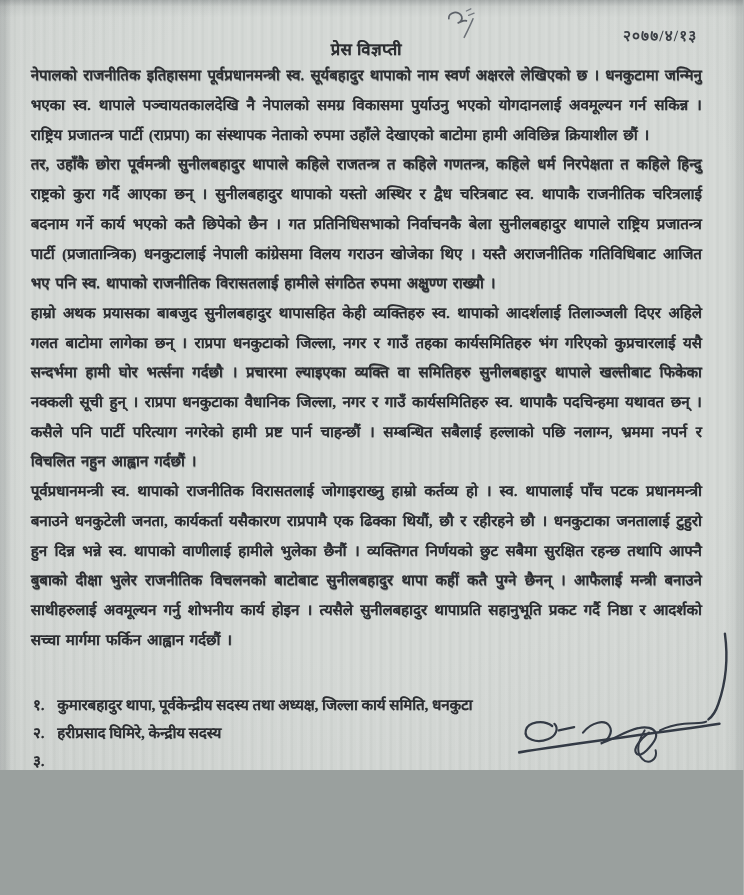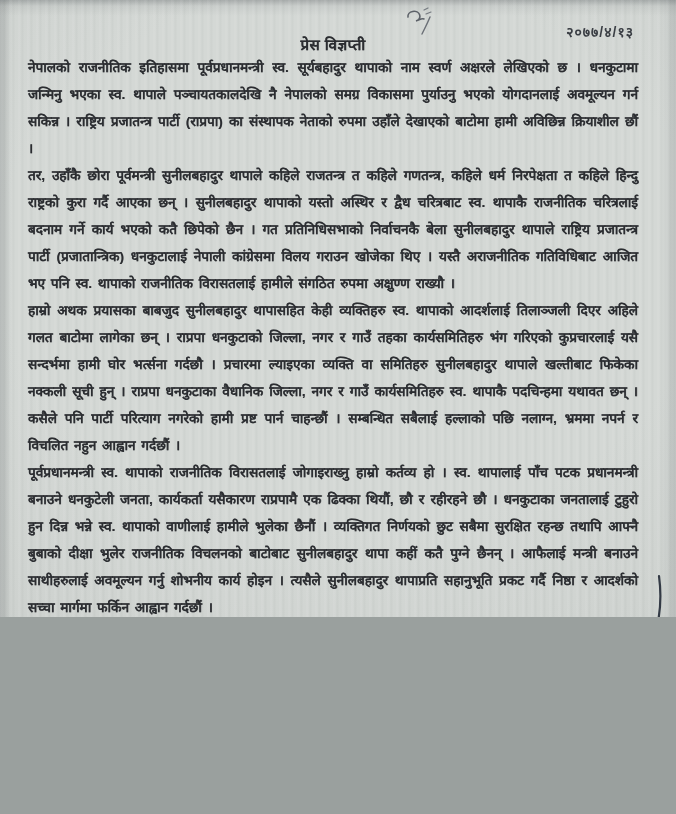--- a/index.html
+++ b/index.html
@@ -1,21 +1,21 @@
 <!DOCTYPE html>
 <html><head>
 <meta charset="utf-8">
 <style>
   html,body{margin:0;padding:0;background:#9aa09e;}
   .page{
     position:relative;
-    width:676px;height:617px;
+    width:676px;height:700px;
     margin:0;
     overflow:hidden;
-    font-family:Liberation Sans, sans-serif;
+    font-family:Liberation Serif, serif;
     color:#2b2d31;
     background:
       repeating-linear-gradient(90deg,
         rgba(255,255,255,0.06) 0px, rgba(255,255,255,0.06) 2px,
         rgba(90,100,95,0.045) 4px, rgba(90,100,95,0.045) 5px,
         rgba(255,255,255,0.0) 6px, rgba(255,255,255,0.0) 9px),
       linear-gradient(180deg, rgba(52,58,63,0.28) 0px, rgba(52,58,63,0.07) 6px, rgba(52,58,63,0) 16px),
       linear-gradient(90deg, rgba(60,66,70,0.22) 0px, rgba(60,66,70,0) 12px),
       linear-gradient(270deg, rgba(60,66,70,0.16) 0px, rgba(60,66,70,0) 14px),
       radial-gradient(130% 110% at 52% 42%, #d4d8d5 40%, #cbcfcc 75%, #c0c5c3 100%);
@@ -83,20 +83,21 @@
     <div class="title">प्रेस विज्ञप्ती</div>
 
     <p class="body-par p1">नेपालको राजनीतिक इतिहासमा पूर्वप्रधानमन्त्री स्व. सूर्यबहादुर थापाको नाम स्वर्ण अक्षरले लेखिएको छ । धनकुटामा जन्मिनु भएका स्व. थापाले पञ्चायतकालदेखि नै नेपालको समग्र विकासमा पुर्याउनु भएको योगदानलाई अवमूल्यन गर्न सकिन्न । राष्ट्रिय प्रजातन्त्र पार्टी (राप्रपा) का संस्थापक नेताको रुपमा उहाँले देखाएको बाटोमा हामी अविछिन्न क्रियाशील छौं ।</p>
     <p class="body-par p2">तर, उहाँकै छोरा पूर्वमन्त्री सुनीलबहादुर थापाले कहिले राजतन्त्र त कहिले गणतन्त्र, कहिले धर्म निरपेक्षता त कहिले हिन्दु राष्ट्रको कुरा गर्दै आएका छन् । सुनीलबहादुर थापाको यस्तो अस्थिर र द्वैध चरित्रबाट स्व. थापाकै राजनीतिक चरित्रलाई बदनाम गर्ने कार्य भएको कतै छिपेको छैन । गत प्रतिनिधिसभाको निर्वाचनकै बेला सुनीलबहादुर थापाले राष्ट्रिय प्रजातन्त्र पार्टी (प्रजातान्त्रिक) धनकुटालाई नेपाली कांग्रेसमा विलय गराउन खोजेका थिए । यस्तै अराजनीतिक गतिविधिबाट आजित भए पनि स्व. थापाको राजनीतिक विरासतलाई हामीले संगठित रुपमा अक्षुण्ण राख्यौ ।</p>
     <p class="body-par p3">हाम्रो अथक प्रयासका बाबजुद सुनीलबहादुर थापासहित केही व्यक्तिहरु स्व. थापाको आदर्शलाई तिलाञ्जली दिएर अहिले गलत बाटोमा लागेका छन् । राप्रपा धनकुटाको जिल्ला, नगर र गाउँ तहका कार्यसमितिहरु भंग गरिएको कुप्रचारलाई यसै सन्दर्भमा हामी घोर भर्त्सना गर्दछौ । प्रचारमा ल्याइएका व्यक्ति वा समितिहरु सुनीलबहादुर थापाले खल्तीबाट फिकेका नक्कली सूची हुन् । राप्रपा धनकुटाका वैधानिक जिल्ला, नगर र गाउँ कार्यसमितिहरु स्व. थापाकै पदचिन्हमा यथावत छन् । कसैले पनि पार्टी परित्याग नगरेको हामी प्रष्ट पार्न चाहन्छौं । सम्बन्धित सबैलाई हल्लाको पछि नलाग्न, भ्रममा नपर्न र विचलित नहुन आह्वान गर्दछौं ।</p>
     <p class="body-par p4">पूर्वप्रधानमन्त्री स्व. थापाको राजनीतिक विरासतलाई जोगाइराख्नु हाम्रो कर्तव्य हो । स्व. थापालाई पाँच पटक प्रधानमन्त्री बनाउने धनकुटेली जनता, कार्यकर्ता यसैकारण राप्रपामै एक ढिक्का थियौं, छौ र रहीरहने छौ । धनकुटाका जनतालाई टुहुरो हुन दिन्न भन्ने स्व. थापाको वाणीलाई हामीले भुलेका छैनौं । व्यक्तिगत निर्णयको छुट सबैमा सुरक्षित रहन्छ तथापि आफ्नै बुबाको दीक्षा भुलेर राजनीतिक विचलनको बाटोबाट सुनीलबहादुर थापा कहीं कतै पुग्ने छैनन् । आफैलाई मन्त्री बनाउने साथीहरुलाई अवमूल्यन गर्नु शोभनीय कार्य होइन । त्यसैले सुनीलबहादुर थापाप्रति सहानुभूति प्रकट गर्दै निष्ठा र आदर्शको सच्चा मार्गमा फर्किन आह्वान गर्दछौं ।</p>
 
     <div class="signatory-list">
       <div class="signatory-row">
         <span class="signatory-num">१.</span>
+        <span>कुमारबहादुर थापा, पूर्वकेन्द्रीय सदस्य तथा अध्यक्ष, जिल्ला कार्य समिति, धनकुटा</span>
       </div>
       <div class="signatory-row">
         <span class="signatory-num">२.</span>
         <span>हरीप्रसाद घिमिरे, केन्द्रीय सदस्य</span>
       </div>
       <div class="signatory-row">
         <span class="signatory-num">३.</span>
       </div>
       <div class="signatory-row">
         <span class="signatory-num">४.</span>

